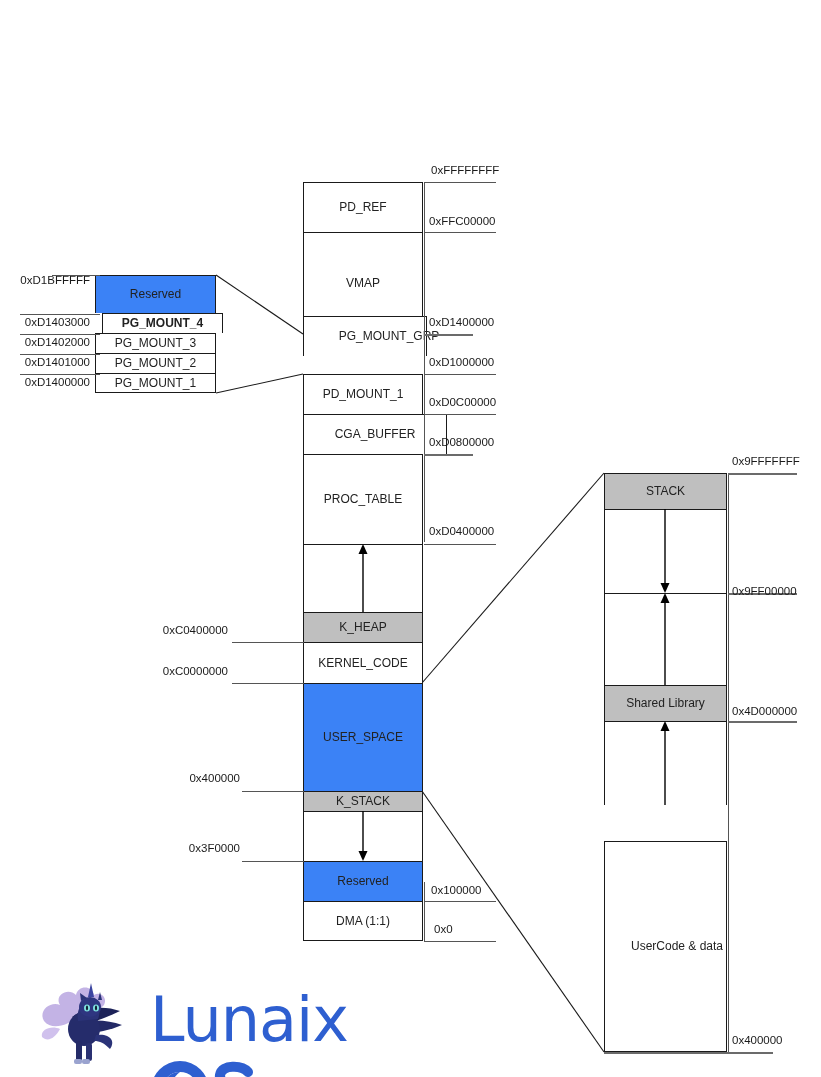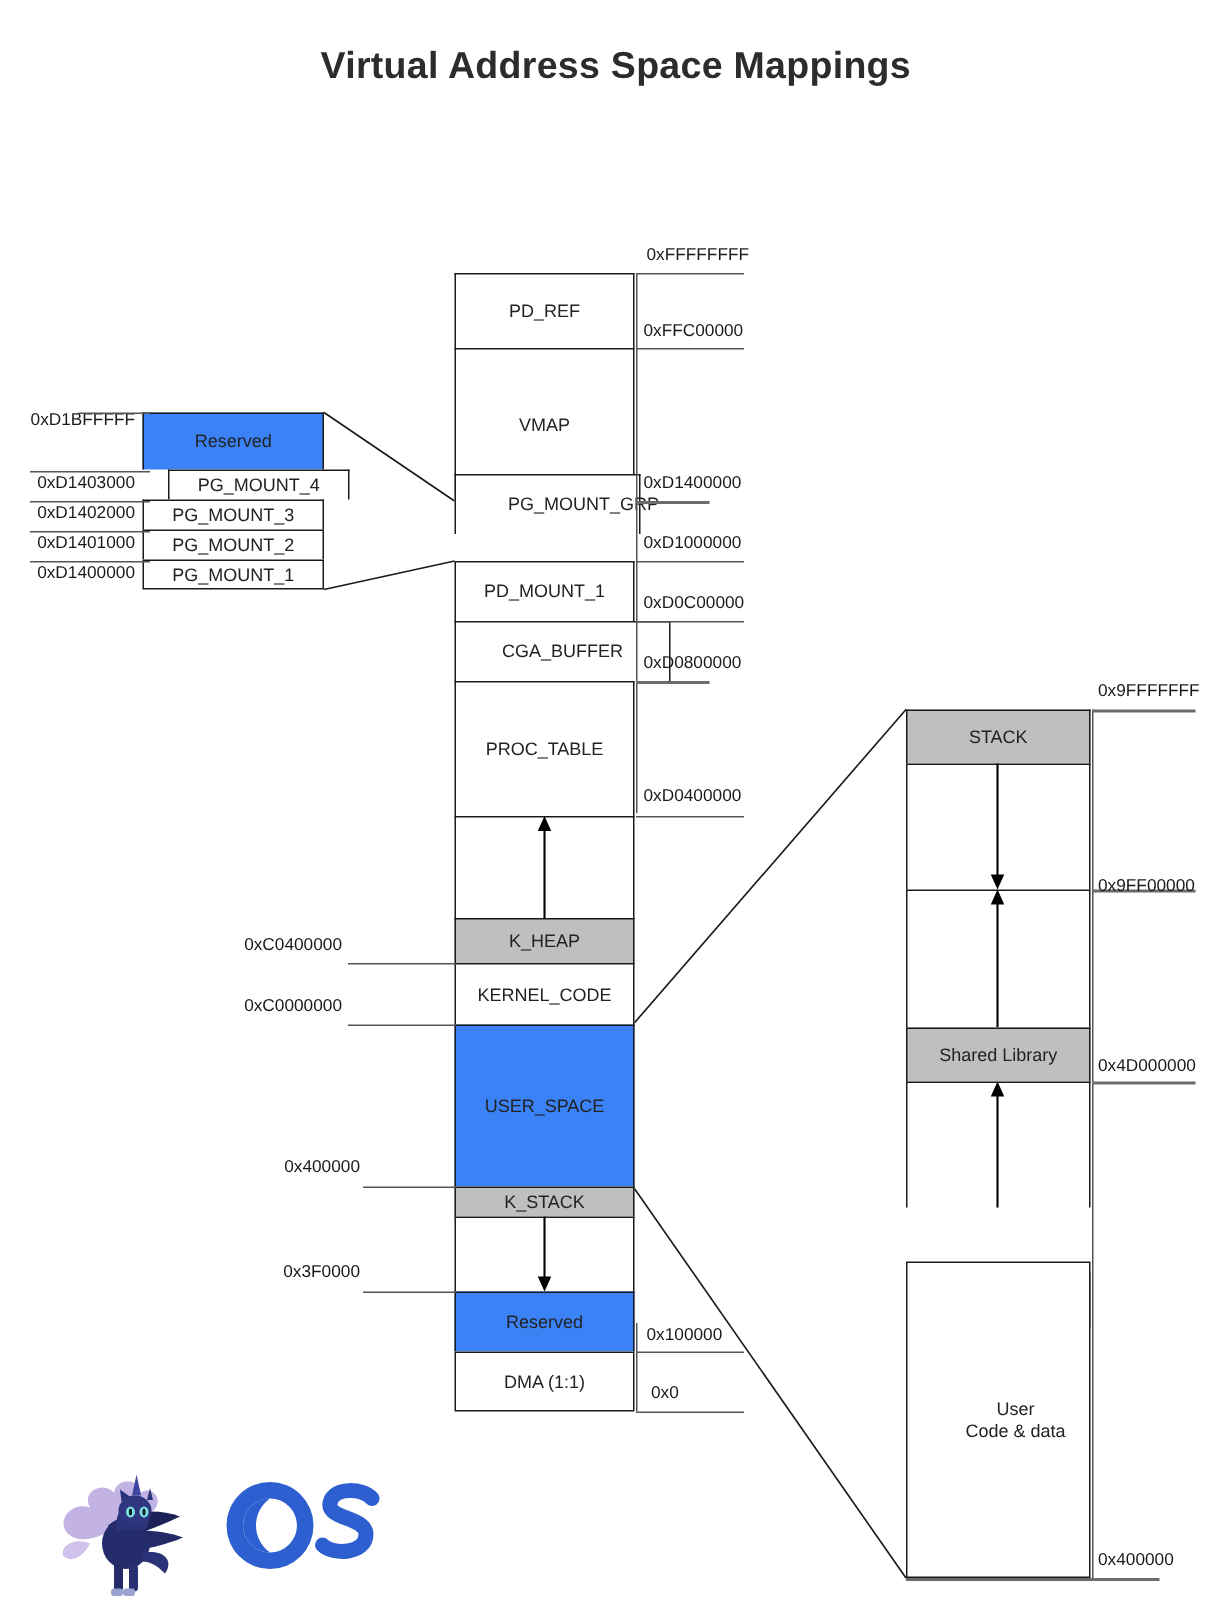--- a/index.html
+++ b/index.html
@@ -91,37 +91,36 @@
   #logo-text {
     position: absolute; left: 112px; top: 8px;
     font-size: 62px; font-weight: 400; color: #2e5fd0;
     font-family: "DejaVu Sans", sans-serif; letter-spacing: -1px;
   }
 </style>
 </head>
 <body>
 
 <div id="header">
-  <div id="doc-title">Virtual Address Space Mappings</div>
 </div>
 
 <svg id="connectors">
 
   <line x1="216" y1="275" x2="303" y2="334" stroke="#1a1a1a" stroke-width="1.1"></line>
   <line x1="216" y1="393" x2="303" y2="374" stroke="#1a1a1a" stroke-width="1.1"></line>
 
   <line x1="422" y1="683" x2="604" y2="473" stroke="#1a1a1a" stroke-width="1.1"></line>
   <line x1="422" y1="791" x2="604" y2="1052" stroke="#1a1a1a" stroke-width="1.1"></line>
 </svg>
 
 <div>
   <div class="blk gray-light nobot" style="left:95px; top:275px; width:121px; height:38px;">
     <span>Reserved</span>
   </div>
-  <div class="blk nobot" style="left:112px; top:313px; width:121px; height:20px;">
+  <div class="blk nobot" style="left:102px; top:313px; width:121px; height:20px;font-weight:bold;">
     <span>PG_MOUNT_4</span>
   </div>
   <div class="blk nobot" style="left:95px; top:333px; width:121px; height:20px;">
     <span>PG_MOUNT_3</span>
   </div>
   <div class="blk nobot" style="left:95px; top:353px; width:121px; height:20px;">
     <span>PG_MOUNT_2</span>
   </div>
   <div class="blk" style="left:95px; top:373px; width:121px; height:20px;">
     <span>PG_MOUNT_1</span>
@@ -275,21 +274,21 @@
   <svg class="arrow-svg" style="left:604px; top:721px; width:123px; height:84px;">
     <line x1="61" y1="84" x2="61" y2="7" stroke="#000000" stroke-width="1.4"></line>
     <polygon points="61,0 56.5,10 65.5,10" fill="#000000"></polygon>
   </svg>
 
   <div class="blk gray-mid nobot" style="left:604px; top:805px; width:123px; height:36px;margin-top:44px;">
     <span>HEAP</span>
   </div>
 
   <div class="blk" style="left:604px; top:841px; width:123px; height:211px;">
-    <div style="display:flex;flex-direction:column;align-items:center;margin-left:23px;">
+    <div style="display:flex;flex-direction:row;align-items:center;margin-left:23px;">
       <span>User</span>
       <span>Code &amp; data</span>
     </div>
   </div>
 
   <div class="vrule" style="left:728px; top:473px; height:579px;"></div>
 
   <div class="tick thick" style="left:728px; top:473px; width:69px;"></div>
   <div class="addr right" style="left:732px; top:455px;">0x9FFFFFFF</div>
 
@@ -330,20 +329,21 @@
 
     <rect x="38" y="64" width="6" height="20" rx="2.5" fill="#242b68"></rect>
     <rect x="48" y="66" width="6" height="18" rx="2.5" fill="#2a3172"></rect>
     <rect x="44" y="82" width="8" height="5" rx="2" fill="#9aa3cf"></rect>
     <rect x="36" y="82" width="8" height="5" rx="2" fill="#9aa3cf"></rect>
 
     <path d="M58 58 C 72 56, 78 64, 72 72 C 66 66, 62 64, 56 64 Z" fill="#2b3378"></path>
   </svg>
 
   <div id="logo-text">
+    <span>Lunaix</span>
     <svg style="display:inline-block;vertical-align:-6px;width:104px;height:60px;" viewBox="0 0 104 60">
 
       <path d="M30 30 m -29,0 a 29,29 0 1,0 58,0 a 29,29 0 1,0 -58,0
                M30 30 m -18,0 a 18,18 0 1,1 36,0 a 18,18 0 1,1 -36,0 Z" fill="#2e5fd0" fill-rule="evenodd"></path>
       <path d="M30 12 a 18,18 0 1,0 0,36 a 22,22 0 0,1 0,-36 Z" fill="#2e5fd0"></path>
 
       <path d="M98 12 C 92 5, 72 4, 70 15 C 68 26, 94 24, 94 36
                C 94 49, 72 50, 65 43" fill="none" stroke="#2e5fd0" stroke-width="10" stroke-linecap="round"></path>
     </svg>
   </div>

